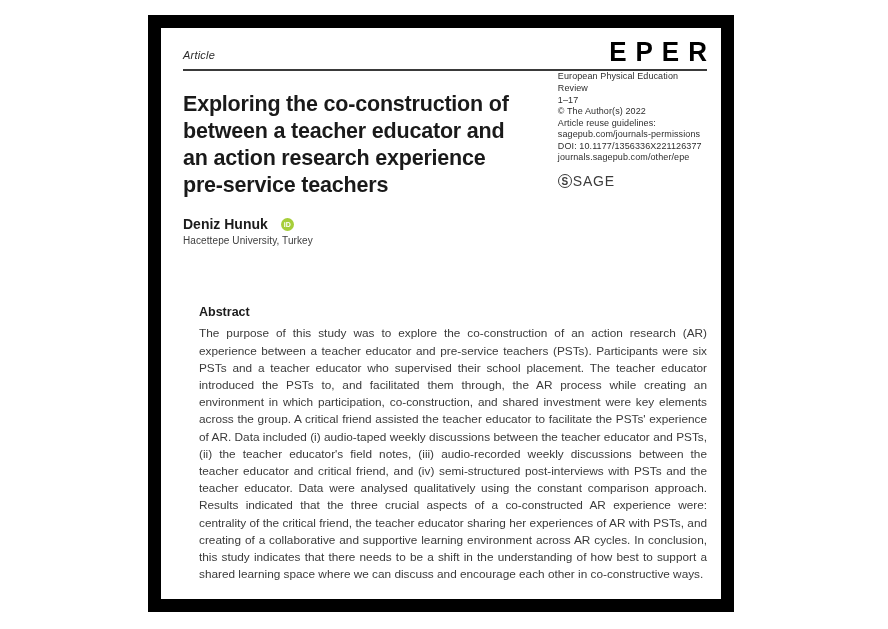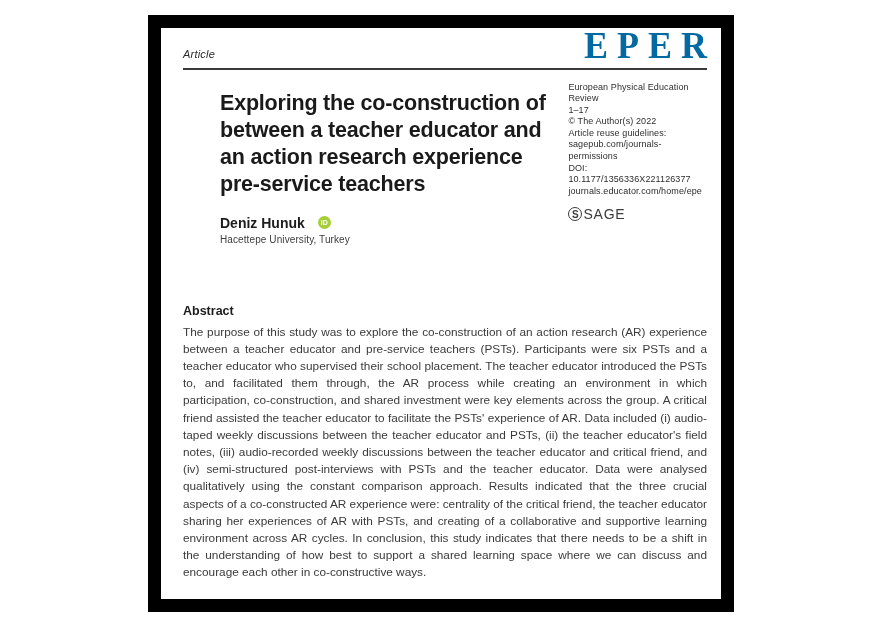--- a/index.html
+++ b/index.html
@@ -30,56 +30,53 @@
     height: 100%;
     background: #ffffff;
     box-sizing: border-box;
     padding: 4px 14px 0 22px;
     overflow: hidden;
   }
   .header-row {
     display: flex;
     justify-content: space-between;
     align-items: flex-end;
-    margin-top: 0;
+    margin-top: 10px;
   }
   .article-label {
     font-size: 11px;
     font-style: italic;
     color: #2b2b2b;
     margin-bottom: 2px;
     letter-spacing: 0.2px;
   }
   .eper-logo {
-    font-size: 36px;
+    font-size: 26px;
     font-weight: 800;
     letter-spacing: 9px;
     margin-right: -9px;
-    color: #0369a1;
+    color: #000000;
     line-height: 0.82;
     transform: scaleY(1.05);
     transform-origin: bottom;
-    font-family: Liberation Serif, serif;
   }
   .rule {
     height: 2px;
     background: #3a3a3a;
     margin-top: 6px;
   }
   .main-row {
     display: flex;
   }
   .col-left {
     width: 382px;
-    margin-left: 37px;
   }
   .col-right {
     margin-left: auto;
     width: 152px;
-    padding-top: 12px;
   }
   .title {
     margin: 20px 0 0 0;
     font-size: 21.5px;
     line-height: 27px;
     font-weight: bold;
     color: #1a1a1a;
     letter-spacing: -0.2px;
   }
   .authors {
@@ -143,20 +140,21 @@
     margin-right: 1px;
   }
   .sage-text {
     font-size: 14px;
     font-weight: 500;
     letter-spacing: 0.8px;
     color: #3c3c3c;
   }
   .abstract {
     margin-top: 46px;
+    margin-left: 16px;
   }
   .abstract-heading {
     font-size: 12.5px;
     font-weight: bold;
     color: #1c1c1c;
   }
   .abstract-body {
     margin: 6px 0 0 0;
     font-size: 11.8px;
     line-height: 17.2px;
@@ -199,21 +197,21 @@
           </div>
         </div>
 
         <div class="col-right">
           <div class="journal-line">European Physical Education Review</div>
           <div class="journal-line">1–17</div>
           <div class="journal-line">© The Author(s) 2022</div>
           <div class="journal-line">Article reuse guidelines:</div>
           <div class="journal-line">sagepub.com/journals-permissions</div>
           <div class="journal-line">DOI: 10.1177/1356336X221126377</div>
-          <div class="journal-line">journals.educator.com/home/epe</div>
+          <div class="journal-line">journals.sagepub.com/other/epe</div>
           <div class="sage-logo">
             <span class="sage-s">S</span>
             <span class="sage-text">SAGE</span>
           </div>
         </div>
 
       </div>
 
       <div class="abstract">
         <div class="abstract-heading">Abstract</div>

